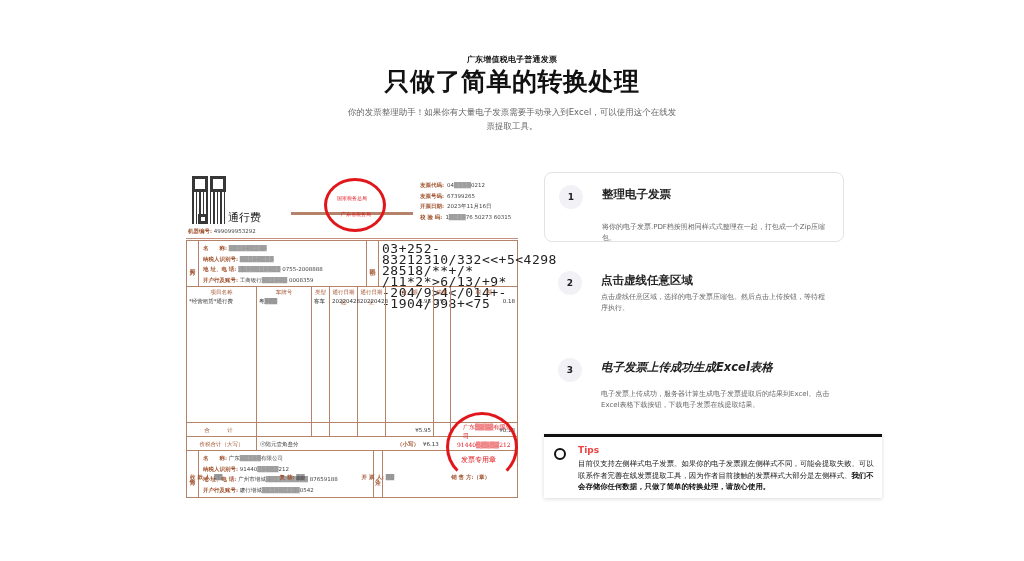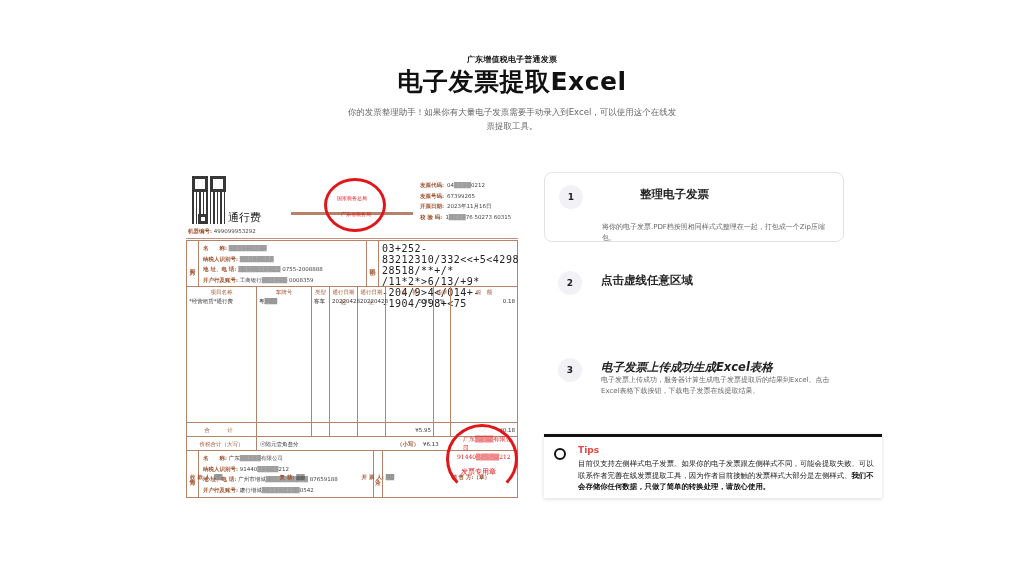--- a/index.html
+++ b/index.html
@@ -32,21 +32,21 @@
   .meta { position: absolute; left: 234px; top: 4px; font-size: 5.5px; line-height: 10.5px; }
   .meta div span { color:#444; font-family:"DejaVu Sans", sans-serif; margin-left: 3px; }
   .inv-hr { position: absolute; left: 0; top: 62px; width: 332px; height: 1px; background: #c89080; }
 
   .grid { position: absolute; left: 0; top: 64px; width: 332px; border: 1px solid #b5836a; }
   .row { display: flex; border-bottom: 1px solid #b5836a; }
   .row:last-child { border-bottom: none; }
   .vcell { width: 12px; border-right: 1px solid #b5836a; font-size: 6px; display:flex; flex-direction:column; justify-content:center; align-items:center; line-height: 10px; }
   .party { flex: 1; padding: 2px 4px; font-size: 5.5px; line-height: 10.5px; border-right: 1px solid #b5836a; }
   .party span.v { color:#444; font-family:"DejaVu Sans", sans-serif; }
-  .cipher { width: 138px; padding: 2px 3px; font-family: "DejaVu Sans Mono", monospace; font-size: 10px; line-height: 11px; color: #222; letter-spacing: 0.5px; }
+  .cipher { width: 138px; padding: 2px 3px; font-family: "DejaVu Sans Mono", monospace; font-size: 13px; line-height: 11px; color: #222; letter-spacing: 0.5px; }
 
   .items { display: flex; height: 136px; border-bottom: 1px solid #b5836a; }
   .col { border-right: 1px solid #b5836a; font-size: 5.5px; }
   .col:last-child { border-right: none; }
   .col .h { text-align: center; height: 10px; line-height: 10px; }
   .col .v { color: #333; font-family: "DejaVu Sans", sans-serif; font-size: 5.5px; padding: 0 2px; line-height: 9px; }
   .c1 { width: 70px; } .c2 { width: 55px; } .c3 { width: 18px; } .c4 { width: 28px; } .c5 { width: 28px; } .c6 { width: 48px; } .c7 { width: 17px; } .c8 { flex: 1; }
   .r { text-align: right; }
 
   .totals { display:flex; height: 14px; border-bottom: 1px solid #b5836a; font-size: 5.5px; }
@@ -65,21 +65,21 @@
   .grand .c { width: 120px; color:#a0522d; }
   .grand .c span { color:#333; font-family:"DejaVu Sans", sans-serif; margin-left: 4px; }
 
   .seller-row { display:flex; height: 46px; }
   .remark-label { width: 10px; border-right:1px solid #b5836a; border-left:1px solid #b5836a; font-size:6px; display:flex; flex-direction:column; justify-content:center; align-items:center; line-height: 12px;}
   .remark { width: 134px; position: relative; }
 
   .footer { position: absolute; left: 4px; top: 298px; width: 330px; font-size: 5.5px; display:flex; justify-content: space-between; }
   .footer span.v { color:#333; font-family:"DejaVu Sans", sans-serif; }
 
-  .stamp-bottom { position: absolute; left: 260px; top: 248px; width: 72px; height: 70px; border: 3px solid #e0161a; border-radius: 50%; border-bottom-color: transparent; }
+  .stamp-bottom { position: absolute; left: 260px; top: 236px; width: 72px; height: 70px; border: 3px solid #e0161a; border-radius: 50%; border-bottom-color: transparent; }
   .stamp-bottom .t1 { position:absolute; left: 14px; top: 8px; font-size: 6px; color:#e0161a; }
   .stamp-bottom .t2 { position:absolute; left: 8px; top: 26px; font-size: 6px; color:#e0161a; }
   .stamp-bottom .t3 { position:absolute; left: 12px; top: 40px; font-size: 7px; color:#e0161a; }
 
   
   .step { position: absolute; left: 544px; width: 300px; }
   .step.card { border: 1px solid #e3e3e6; border-radius: 8px; background:#fff; }
   .step .num { position: absolute; left: 14px; width: 24px; height: 24px; border-radius: 50%; background: #f2f2f6; font-size: 9px; font-weight: bold; text-align: center; line-height: 24px; color:#222; }
   .step .title { position: absolute; left: 57px; font-size: 11.5px; font-weight: bold; color: #222; }
   .step .desc { position: absolute; left: 57px; width: 230px; font-size: 7px; color: #666; line-height: 11px; }
@@ -88,21 +88,21 @@
   .tips .ring { position: absolute; left: 10px; top: 11px; width: 12px; height: 12px; border: 2px solid #111; border-radius: 50%; }
   .tips .label { position: absolute; left: 34px; top: 8px; font-size: 9px; font-weight: bold; color: #ef4444; }
   .tips .body { position: absolute; left: 34px; top: 21px; width: 300px; font-size: 7.4px; color: #222; line-height: 11.5px; }
   .tips .body b { font-weight: bold; color:#111; }
 </style>
 </head>
 <body>
 
 <section class="hero">
   <div class="eyebrow">广东增值税电子普通发票</div>
-  <h1>电子发票提取Excel</h1>
+  <h1>只做了简单的转换处理</h1>
   <p class="sub">你的发票整理助手！如果你有大量电子发票需要手动录入到Excel，可以使用这个在线发票提取工具。</p>
 </section>
 
 <div class="invoice">
   <div class="inv-top">
     <div class="qr">
         <div class="qr-bl"></div>
       </div>
     <div class="inv-type">通行费</div>
     <div class="machine-no">
@@ -214,32 +214,33 @@
 
   <div class="stamp-bottom">
     <div class="t1">广东▒▒▒▒有限公司</div>
     <div class="t2">91440▒▒▒▒▒212</div>
     <div class="t3">发票专用章</div>
   </div>
 </div>
 
 <div class="step card" style="top:172px; height:70px;">
   <div class="num" style="top:12px;">1</div>
-  <div class="title" style="top:14px;margin-left:38px;">整理电子发票</div>
+  <div class="title" style="top:14px;">整理电子发票</div>
   <div class="desc" style="top:49px;">将你的电子发票.PDF档按照相同样式式整理在一起，打包成一个Zip压缩包。</div>
 </div>
 
 <div class="step" style="top:270px; height:60px;">
   <div class="num" style="top:1px;">2</div>
   <div class="title" style="top:3px;">点击虚线任意区域</div>
+  <div class="desc" style="top:22px;">点击虚线任意区域，选择的电子发票压缩包。然后点击上传按钮，等待程序执行。</div>
 </div>
 
 <div class="step" style="top:357px; height:60px;">
   <div class="num" style="top:1px;">3</div>
   <div class="title" style="top:3px;font-style:italic;">电子发票上传成功生成Excel表格</div>
-  <div class="desc" style="top:18px;">电子发票上传成功，服务器计算生成电子发票提取后的结果到Excel。点击Excel表格下载按钮，下载电子发票在线提取结果。</div>
+  <div class="desc" style="top:32px;">电子发票上传成功，服务器计算生成电子发票提取后的结果到Excel。点击Excel表格下载按钮，下载电子发票在线提取结果。</div>
 </div>
 
 <div class="tips">
   <div class="ring"></div>
   <div class="label">Tips</div>
   <div class="body"><span>目前仅支持左侧样式电子发票。如果你的电子发票跟左侧样式不同，可能会提取失败。可以联系作者完善在线发票提取工具，因为作者目前接触的发票样式大部分是左侧样式。</span><b>我们不会存储你任何数据，只做了简单的转换处理，请放心使用。</b></div>
 </div>
 
 </body></html>

